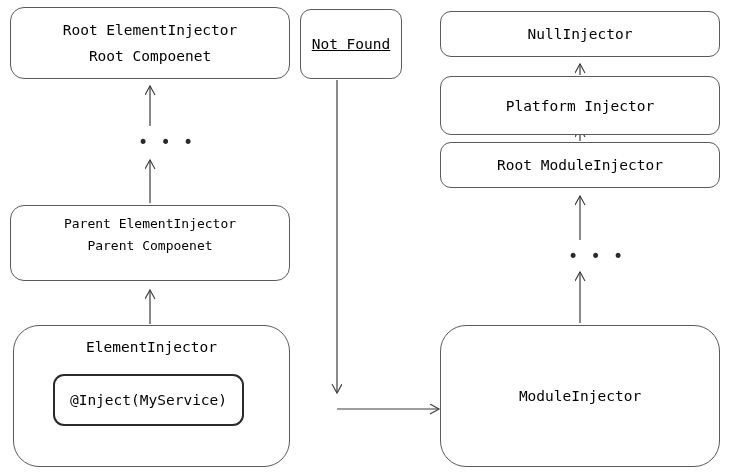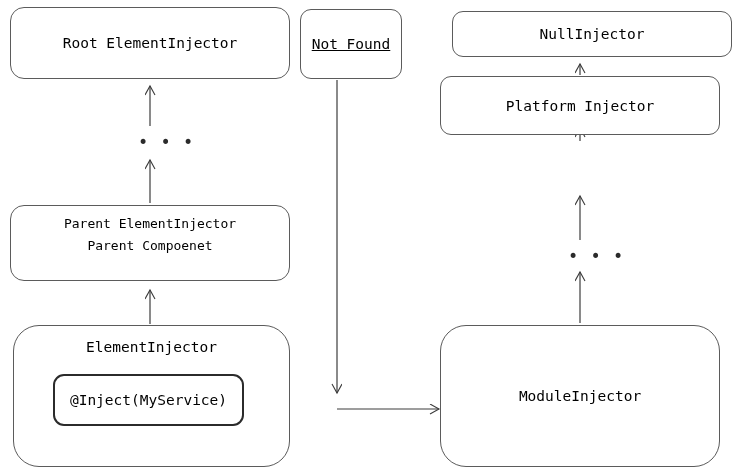--- a/index.html
+++ b/index.html
@@ -50,21 +50,21 @@
   #node-not-found .line { font-size: 14.5px; line-height: 20px; }
 
   
   .node-right {
     left: 440px;
     width: 280px;
     border-radius: 11px;
     justify-content: center;
   }
   .node-right .line { font-size: 14.5px; line-height: 20px; }
-  #node-null-injector     { top: 11px;  height: 46px; margin-left: 12px; }
+  #node-null-injector     { top: 11px;  height: 46px; }
   #node-platform-injector { top: 76px;  height: 59px; }
   #node-root-module       { top: 142px; height: 46px; }
 
   
   #node-parent-element {
     left: 10px;  top: 205px;
     width: 280px; height: 76px;
     border-radius: 14px;
     justify-content: flex-start;
     padding-top: 7px;
@@ -171,34 +171,38 @@
       <line x1="580" y1="141" x2="580" y2="128" stroke="#3c3c3c" stroke-width="1.2" marker-end="url(#openArrow)"></line>
     </g>
 
     <g>
       <line x1="580" y1="75" x2="580" y2="64" stroke="#3c3c3c" stroke-width="1.2" marker-end="url(#openArrow)"></line>
     </g>
   </svg>
 
   <div class="node" id="node-root-element">
     <div class="line">Root ElementInjector</div>
+    <div class="line">Root Compoenet</div>
   </div>
 
   <div class="node" id="node-not-found">
     <div class="line">Not Found</div>
   </div>
 
   <div class="node node-right" id="node-null-injector">
     <div class="line">NullInjector</div>
   </div>
 
   <div class="node node-right" id="node-platform-injector">
     <div class="line">Platform Injector</div>
   </div>
 
+  <div class="node node-right" id="node-root-module">
+    <div class="line">Root ModuleInjector</div>
+  </div>
 
   <div class="node" id="node-parent-element">
     <div class="line">Parent ElementInjector</div>
     <div class="line">Parent Compoenet</div>
   </div>
 
   <div class="node" id="node-element-injector">
     <div class="line">ElementInjector</div>
     <div id="node-component-inner">
       <div class="line">@Inject(MyService)</div>

